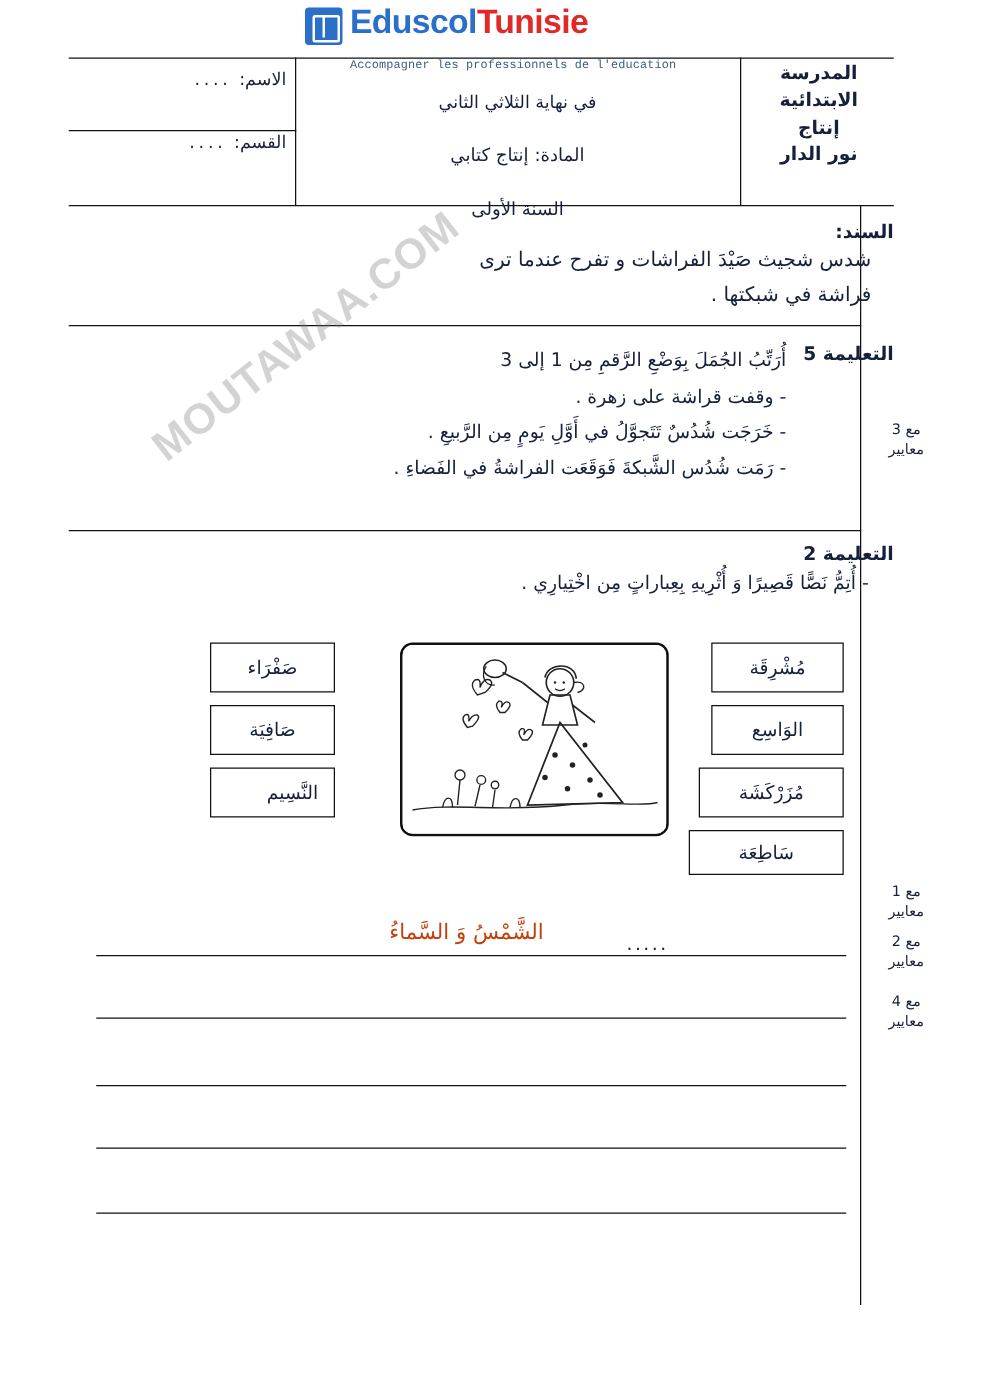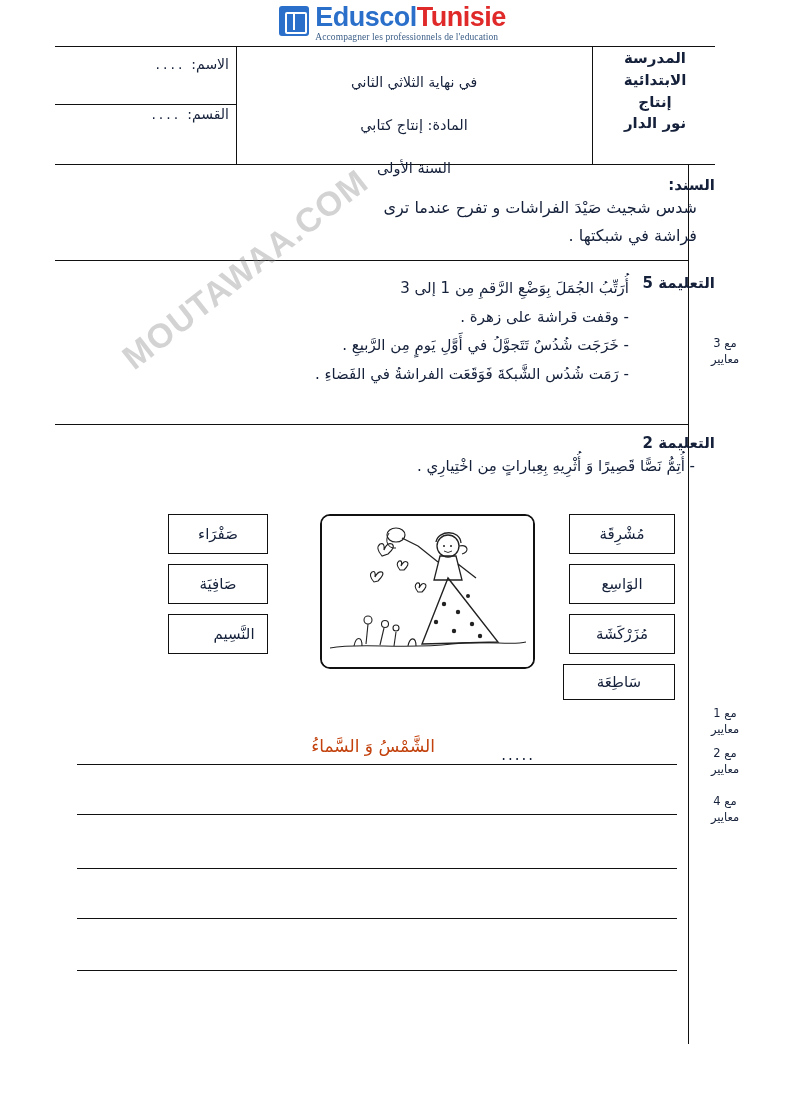--- a/index.html
+++ b/index.html
@@ -55,24 +55,24 @@
   .logo-text-block { line-height: 1; }
   .logo-title {
     font-family: "Liberation Sans", sans-serif;
     font-size: 27px;
     font-weight: bold;
     letter-spacing: -0.5px;
   }
   .logo-title .t1 { color: #2a6fc9; }
   .logo-title .t2 { color: #e02a2a; }
   .logo-sub {
-    font-family: Liberation Serif, serif;
+    font-family: Liberation Mono, monospace;
     font-size: 9.5px;
     color: #3a5d86;
-    margin-top: 2px;
+    margin-top: 16px;
     letter-spacing: 0.1px;
   }
 
   
   .sheet {
     position: absolute;
     top: 46px; left: 55px;
     width: 660px;
     height: 1000px;
   }
@@ -311,22 +311,22 @@
   <div class="crit" style="top:290px;">
     <div>مع 3</div>
     <div>معايير</div>
   </div>
 
   <div class="blk lbl-t2 ar">التعليمة 2</div>
   <div class="blk t2-text ar">- أُتِمُّ نَصًّا قَصِيرًا وَ أُثْرِيهِ بِعِباراتٍ مِن اخْتِيارِي .</div>
 
   <div class="wordbox" style="top:468px; right:40px; width:106px; height:40px;">مُشْرِقَة</div>
   <div class="wordbox" style="top:518px; right:40px; width:106px; height:40px;">الوَاسِع</div>
-  <div class="wordbox" style="top:568px; right:40px; width:106px; height:40px;">مُزَرْكَشَة</div>
-  <div class="wordbox" style="top:618px; right:40px; width:112px; height:36px;">سَاطِعَة</div>
+  <div class="wordbox" style="top:568px; right:40px; width:116px; height:40px;">مُزَرْكَشَة</div>
+  <div class="wordbox" style="top:618px; right:40px; width:124px; height:36px;">سَاطِعَة</div>
 
   <div class="wordbox" style="top:468px; right:447px; width:100px; height:40px;">صَفْرَاء</div>
   <div class="wordbox" style="top:518px; right:447px; width:100px; height:40px;">صَافِيَة</div>
   <div class="wordbox" style="top:568px; right:447px; width:100px; height:40px;padding-left:32px;">النَّسِيم</div>
 
   <div class="picture">
     <svg width="211" height="151" viewBox="0 0 211 151">
       <rect x="0" y="0" width="211" height="151" fill="#ffffff"></rect>
 
       <path d="M8 132 C40 126, 80 134, 130 128 C165 124, 190 130, 204 126" stroke="#222" stroke-width="1.1" fill="none"></path>

